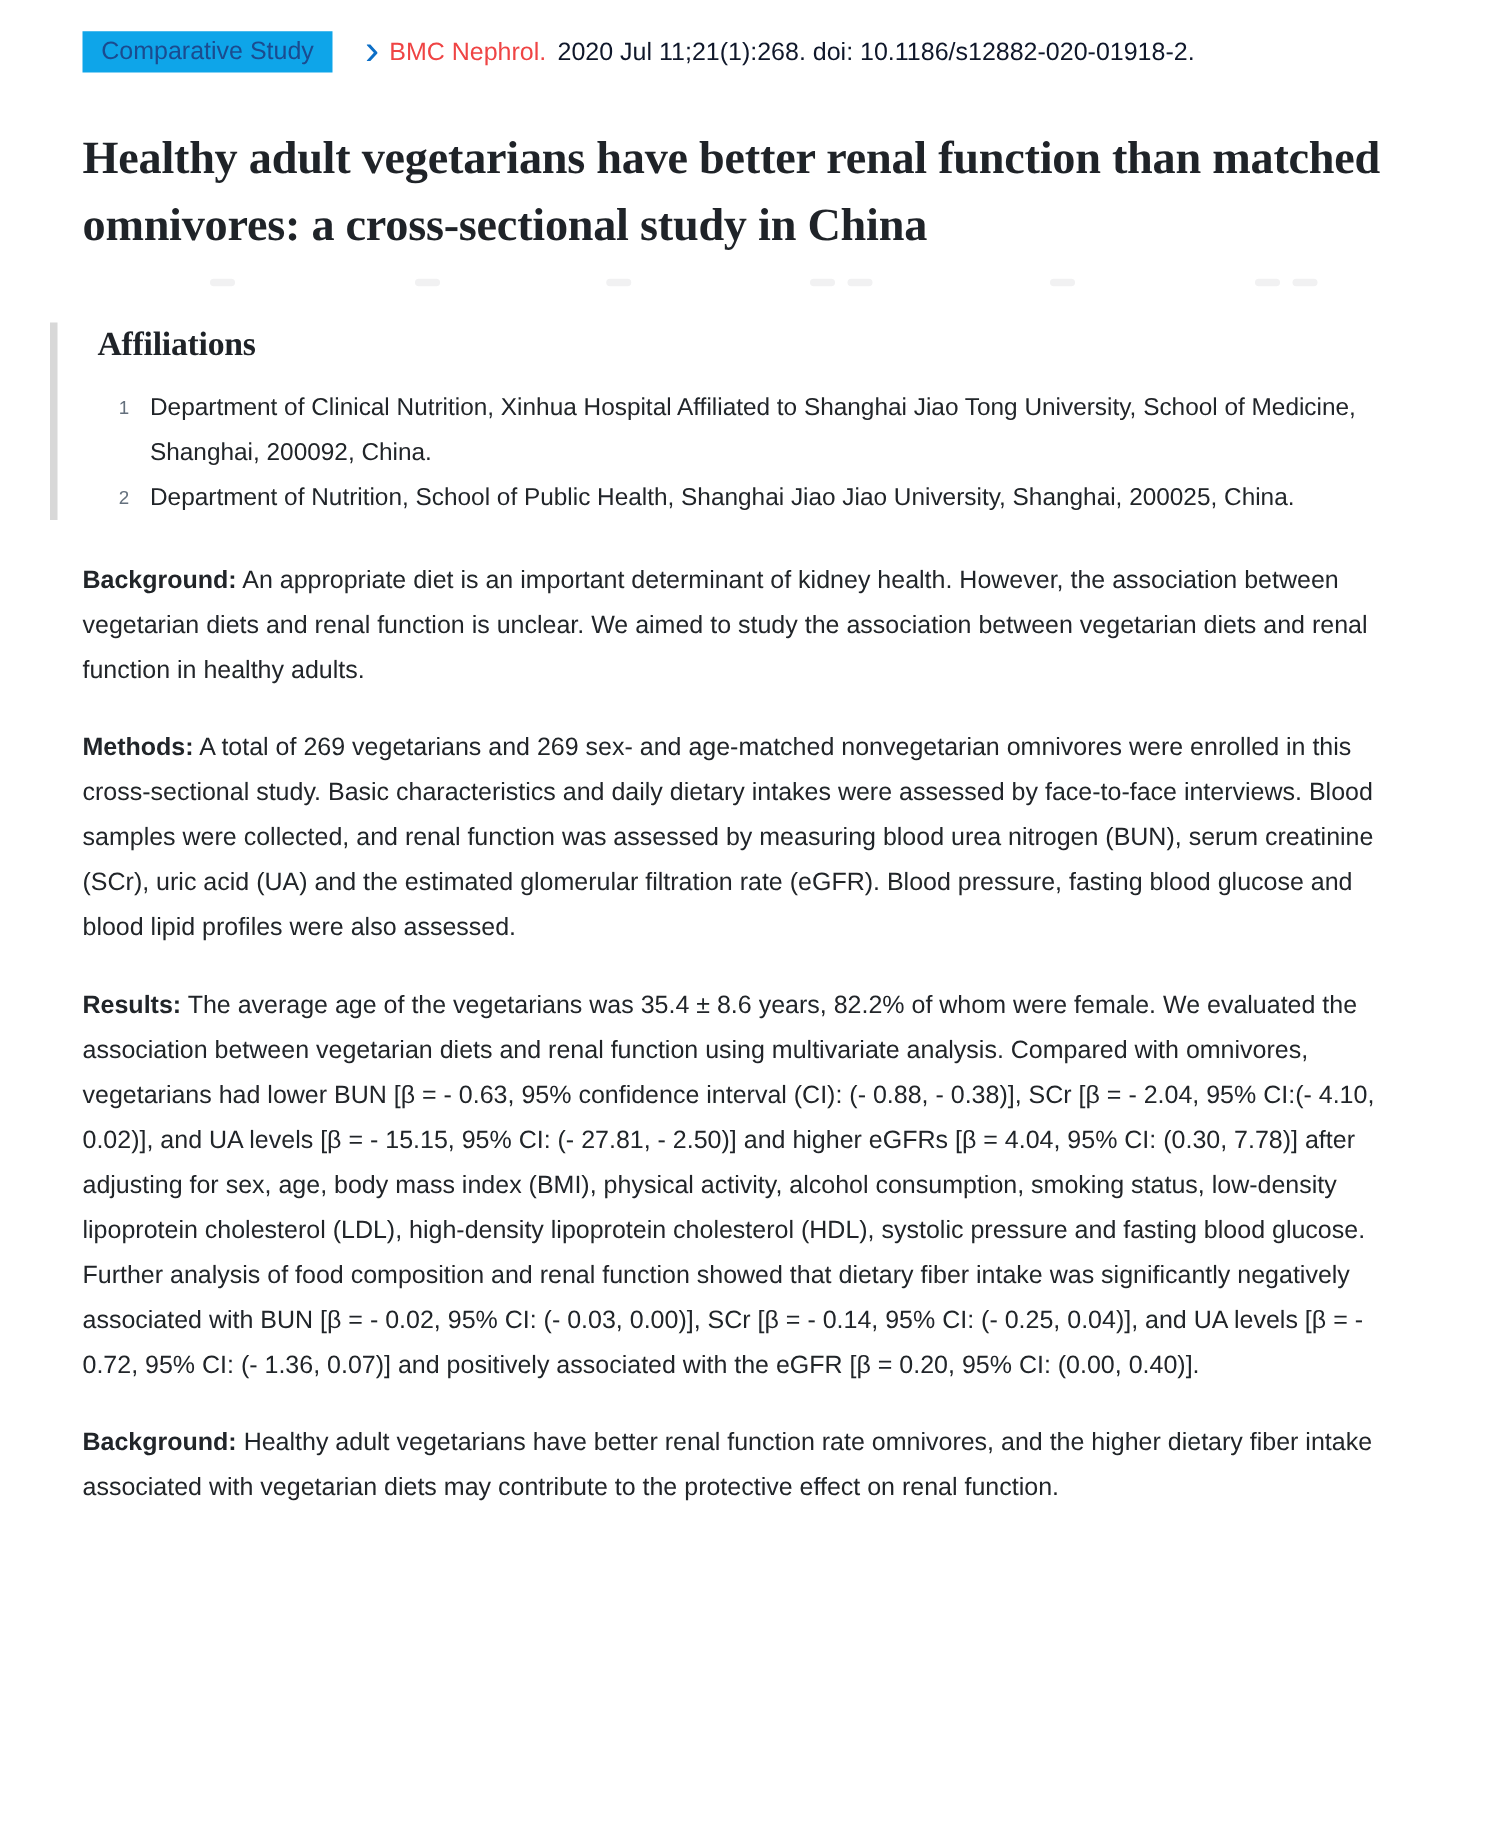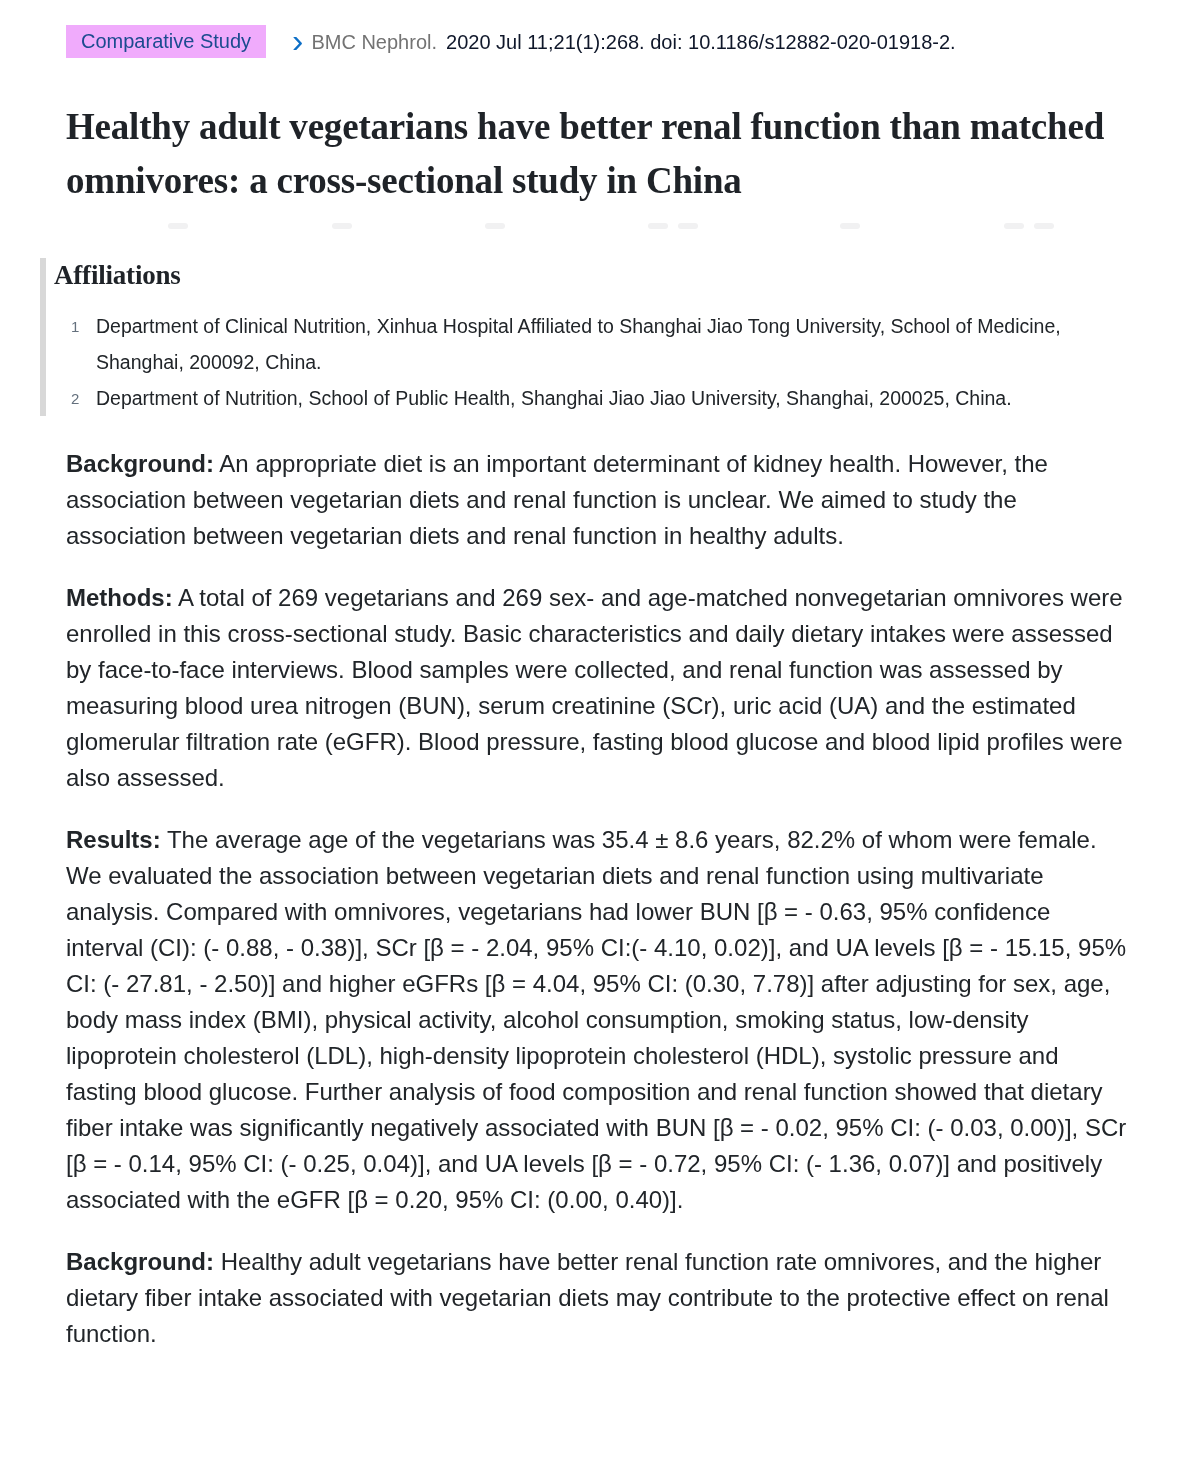--- a/index.html
+++ b/index.html
@@ -16,36 +16,36 @@
   
   .topbar {
     display: flex;
     align-items: center;
     margin: 25px 66px 0 66px;
     font-size: 20px;
     line-height: 32px;
     white-space: nowrap;
   }
   .pub-badge {
-    background: #f0abfc;
+    background: #0ea5e9;
     color: #1b4b8f;
     padding: 0 15px;
     height: 33px;
     line-height: 33px;
     display: inline-block;
   }
   .chevron {
     color: #0d6fc7;
     font-size: 34px;
     line-height: 28px;
     margin: 0 8px 4px 26px;
     font-weight: 400;
   }
   .journal-link {
-    color: #737373;
+    color: #ef4444;
     text-decoration: none;
     margin-right: 9px;
     cursor: pointer;
   }
   .citation-tail { color: #0f172a; }
 
   
   .article-title {
     font-family: Liberation Serif, serif;
     font-weight: 700;
@@ -69,21 +69,21 @@
     width: 20px;
     height: 6px;
     border-radius: 3px;
     background: #f1f1f2;
   }
 
   
   .affiliations {
     margin: 24px 66px 0 40px;
     border-left: 6px solid #d8d8d8;
-    padding-left: 8px;
+    padding-left: 32px;
   }
   .section-heading {
     font-family: "Liberation Serif", serif;
     font-weight: 700;
     font-size: 27px;
     line-height: 34px;
     color: #1f2328;
     margin: 0;
     letter-spacing: -0.2px;
   }
@@ -101,21 +101,21 @@
     left: 17px;
     top: 1px;
     font-size: 15px;
     color: #64707d;
   }
 
   
   .abstract { margin: 30px 66px 0 66px; }
   .abstract .section-heading { margin: 0; }
   .abs-para {
-    font-size: 24px;
+    font-size: 20px;
     line-height: 36px;
     color: #212529;
     margin: 26px 0 0 0;
     max-width: 1072px;
   }
   .abs-label { font-weight: 700; }
 </style>
 </head>
 <body>
 

